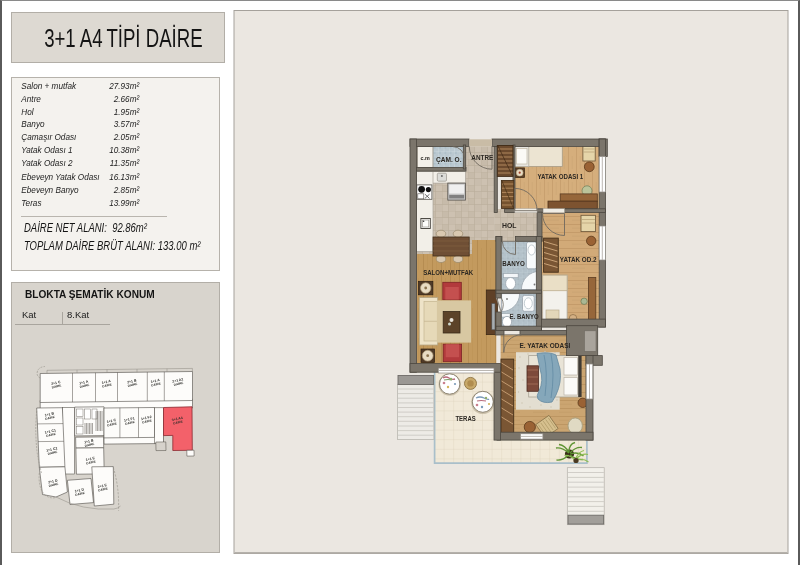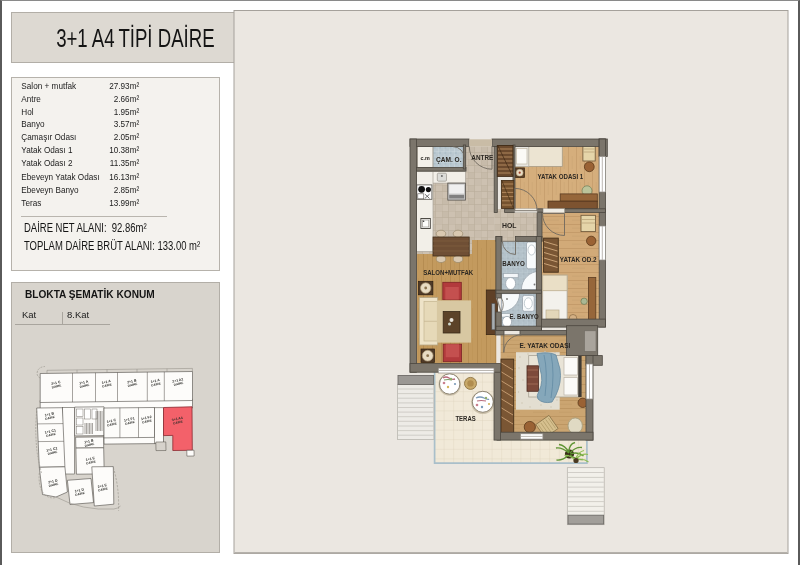--- a/index.html
+++ b/index.html
@@ -1,20 +1,20 @@
 <!DOCTYPE html>
 <html><head>
 <meta charset="utf-8">
 <style>
   html,body{margin:0;padding:0;}
   body{width:800px;height:565px;background:#ffffff;font-family:"Liberation Sans",sans-serif;position:relative;overflow:hidden;}
   #frame{position:absolute;left:0;top:0;width:796px;height:565px;border-left:2px solid #5a5a5a;border-top:1px solid #8a8a8a;border-right:2px solid #5a5a5a;}
-  #titleBox{position:absolute;left:11px;top:12px;width:207px;height:49px;background:#ddd9d2;border:1px solid #b2aea7;text-align:center;font-size:25px;color:#141414;white-space:nowrap;padding-left:17px;}
+  #titleBox{position:absolute;left:11px;top:12px;width:207px;height:49px;background:#ddd9d2;border:1px solid #b2aea7;text-align:center;font-size:25px;color:#141414;white-space:nowrap;padding-left:5px;}
   #titleBox span{display:inline-block;transform:scaleX(0.745);transform-origin:50% 50%;line-height:50px;}
-  #tableBox{position:absolute;left:11px;top:77px;width:207px;height:192px;background:#f4f2ee;border:1px solid #b6b2ab;font-size:9.5px;color:#1c1c1c;}
+  #tableBox{position:absolute;left:11px;top:77px;width:207px;height:192px;background:#f4f2ee;border:1px solid #b6b2ab;font-size:9.5px;color:#1c1c1c;font-style:italic;}
   #rows{transform:scaleX(0.86);transform-origin:0 0;}
   .row{position:relative;height:12.75px;line-height:12.75px;margin-left:10.9px;}
   .row .val{position:absolute;left:0;top:0;width:137px;text-align:right;}
   #divider{position:absolute;left:9px;top:138px;width:146px;border-top:1px solid #b9b5ae;}
   .big{position:absolute;left:11.5px;font-size:12px;color:#141414;white-space:nowrap;transform:scaleX(0.79);transform-origin:0 50%;}
   #blokBox{position:absolute;left:11px;top:282px;width:207px;height:269px;background:#d8d4cd;border:1px solid #b2aea7;text-align:right;}
   #blokTitle{position:absolute;left:13px;top:5px;font-size:11.5px;font-weight:bold;color:#141414;white-space:nowrap;transform:scaleX(0.88);transform-origin:0 0;}
   #katLbl{position:absolute;left:10px;top:26px;font-size:9.5px;color:#1c1c1c;}
   #katVal{position:absolute;left:55px;top:26px;font-size:9.5px;color:#1c1c1c;}
   .kl{position:absolute;background:#a9a59e;}

